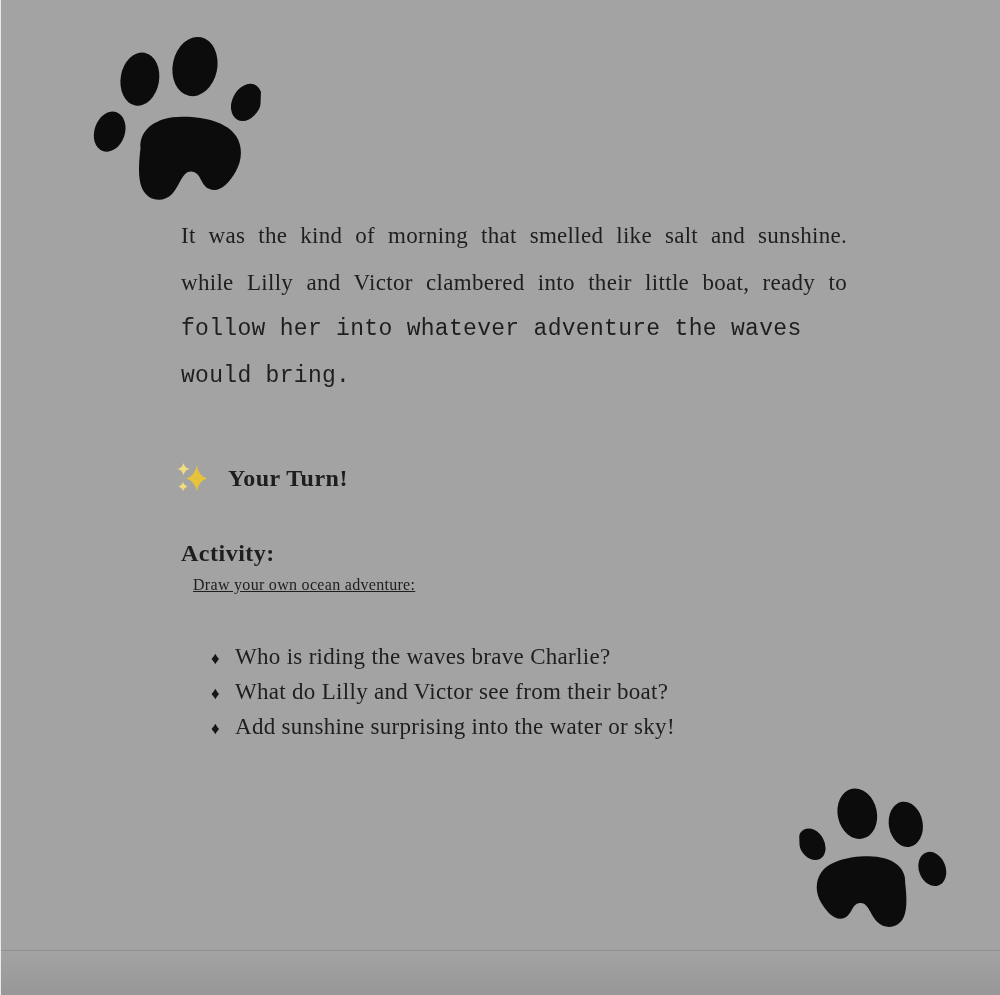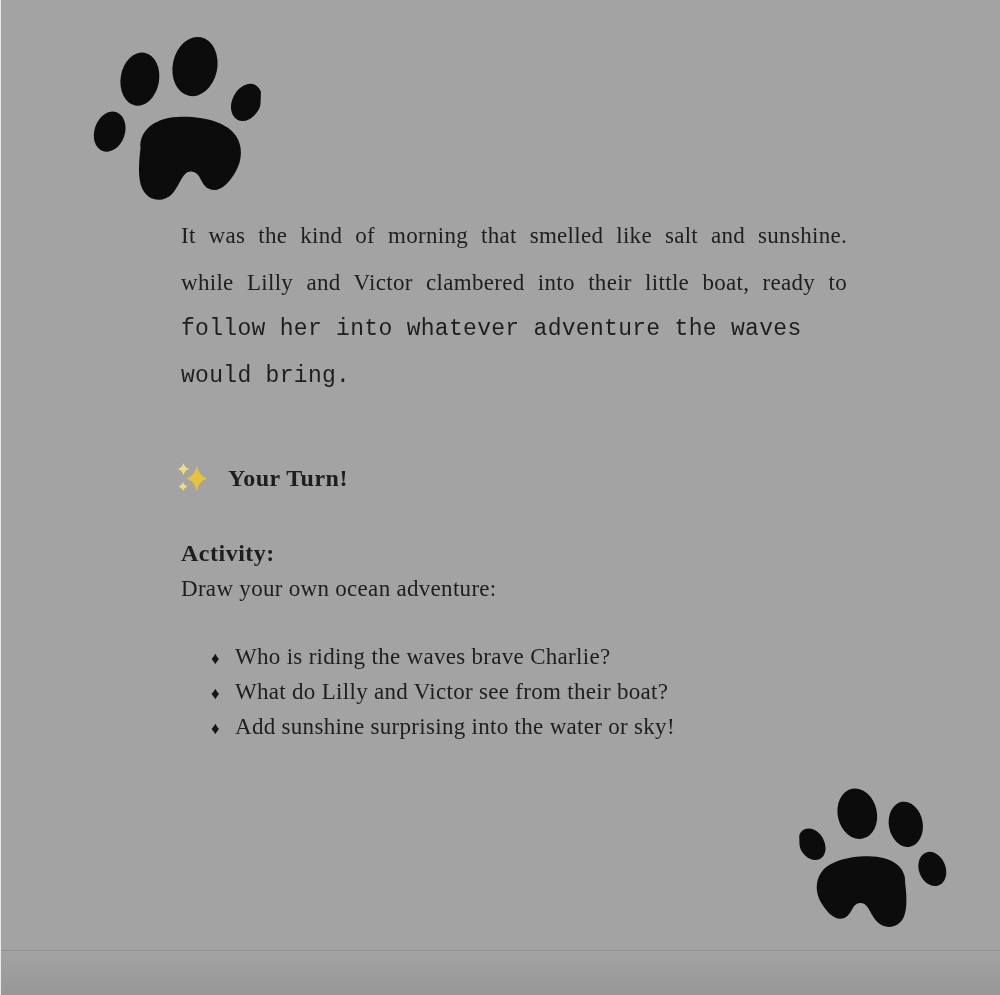--- a/index.html
+++ b/index.html
@@ -56,24 +56,25 @@
     position: absolute;
     left: 180px;
     top: 532px;
     font-weight: bold;
     font-size: 24px;
     letter-spacing: 0.5px;
     margin-top: 8px;
   }
   .activity-prompt {
     position: absolute;
-    left: 180px;
+    left: 192px;
     top: 576px;
-    font-size: 23px;
+    font-size: 16px;
     letter-spacing: 0.3px;
+    text-decoration: underline;
   }
 
   
   .bullet-list {
     position: absolute;
     left: 210px;
     top: 639px;
     font-size: 23px;
     letter-spacing: 0.3px;
   }

